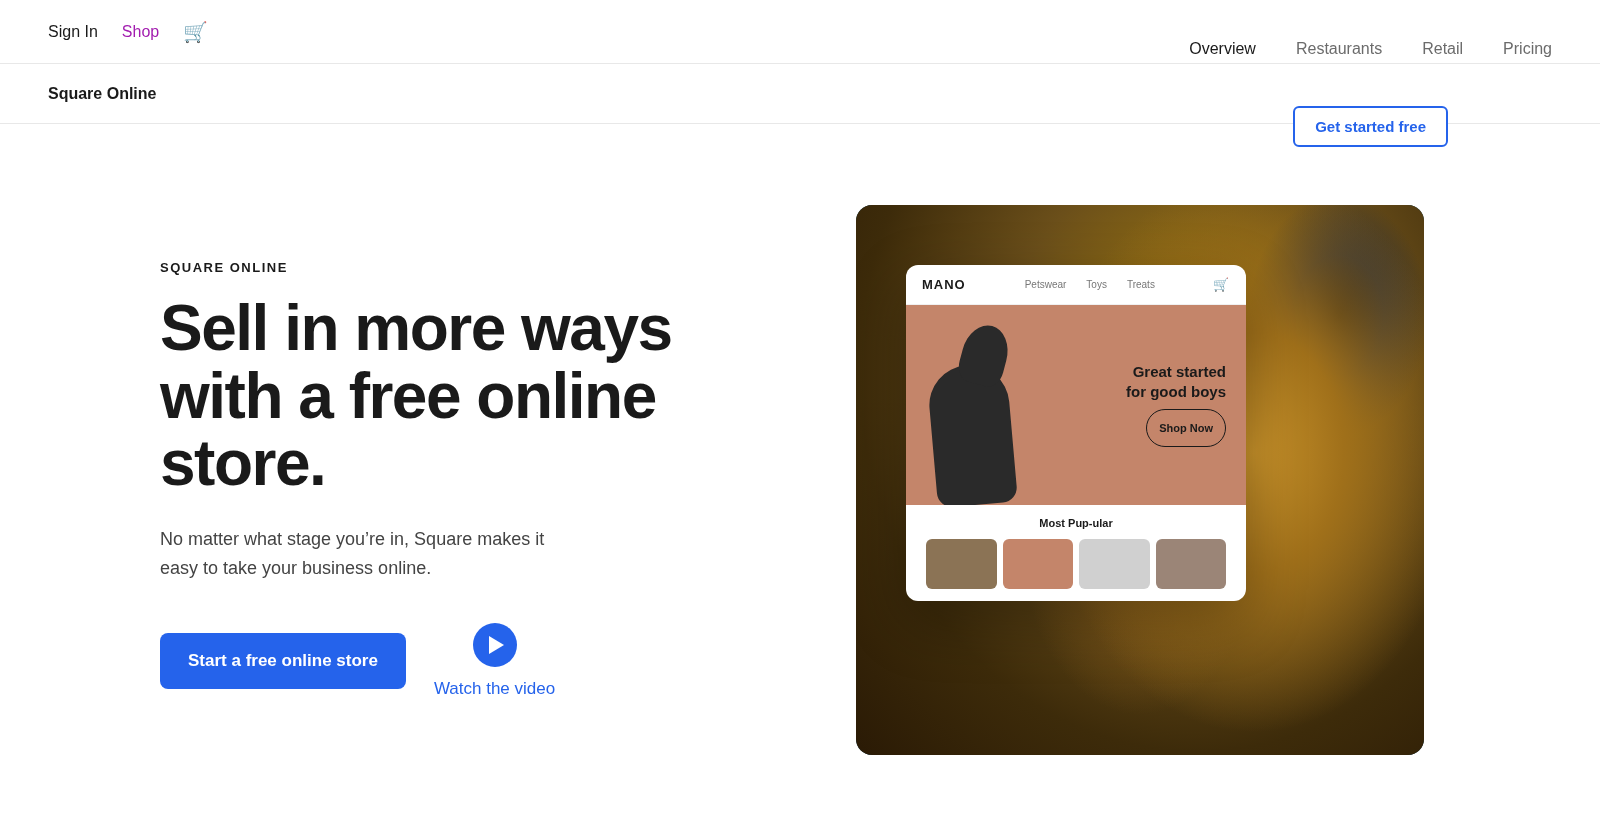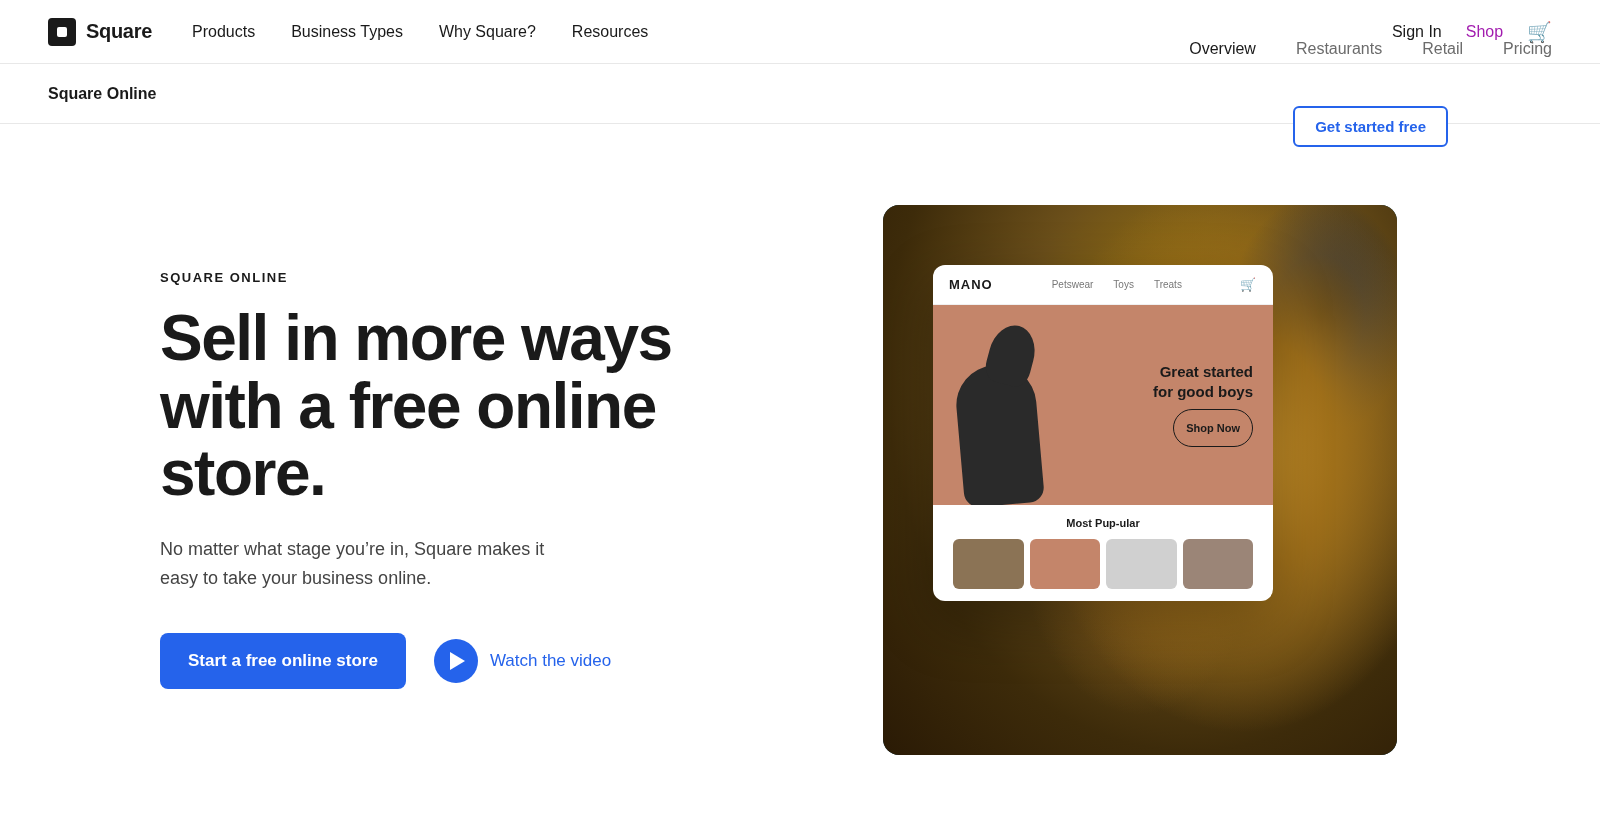--- a/index.html
+++ b/index.html
@@ -169,20 +169,21 @@
       font-size: 17px;
       font-weight: 700;
       cursor: pointer;
       white-space: nowrap;
     }
     .watch-video-wrap {
       display: flex;
       align-items: center;
       gap: 12px;
       cursor: pointer;
+      flex-direction: column;
     }
     .play-btn {
       width: 44px;
       height: 44px;
       background: #2563eb;
       border-radius: 50%;
       display: flex;
       align-items: center;
       justify-content: center;
     }
@@ -203,21 +204,21 @@
     
     .hero-right {
       flex: 1;
       display: flex;
       justify-content: center;
       align-items: center;
       position: relative;
       min-height: 550px;
     }
     .hero-image-bg {
-      width: 514px;
+      width: 568px;
       height: 550px;
       border-radius: 16px;
       overflow: hidden;
       position: relative;
       background: #0c4a6e;
     }
 
     
     .dog-bg {
       width: 100%;
@@ -358,42 +359,20 @@
     }
     .mockup-product-thumb:nth-child(1) { background: #8b7355; }
     .mockup-product-thumb:nth-child(2) { background: #c4856a; }
     .mockup-product-thumb:nth-child(3) { background: #d0d0d0; }
     .mockup-product-thumb:nth-child(4) { background: #9b8577; }
   </style>
 </head>
 <body>
 
 <nav class="top-nav">
-  <div class="top-nav-left">
-    <div class="logo-wrap">
-      <div class="logo-square">
-        <div class="logo-square-inner"></div>
-      </div>
-      <span class="logo-text">Square</span>
-    </div>
-    <ul class="top-nav-links">
-      <li>
-        <a href="#">Products</a>
-      </li>
-      <li>
-        <a href="#">Business Types</a>
-      </li>
-      <li>
-        <a href="#">Why Square?</a>
-      </li>
-      <li>
-        <a href="#">Resources</a>
-      </li>
-    </ul>
-  </div>
   <div class="top-nav-right">
     <a href="#" class="nav-sign-in">Sign In</a>
     <a href="#" class="nav-shop">Shop</a>
     <span class="cart-icon">🛒</span>
   </div>
 </nav>
 
 <nav class="sub-nav">
   <span class="sub-nav-brand">Square Online</span>
   <div style="display:flex; align-items:center; gap:48px;flex-direction:column;">

